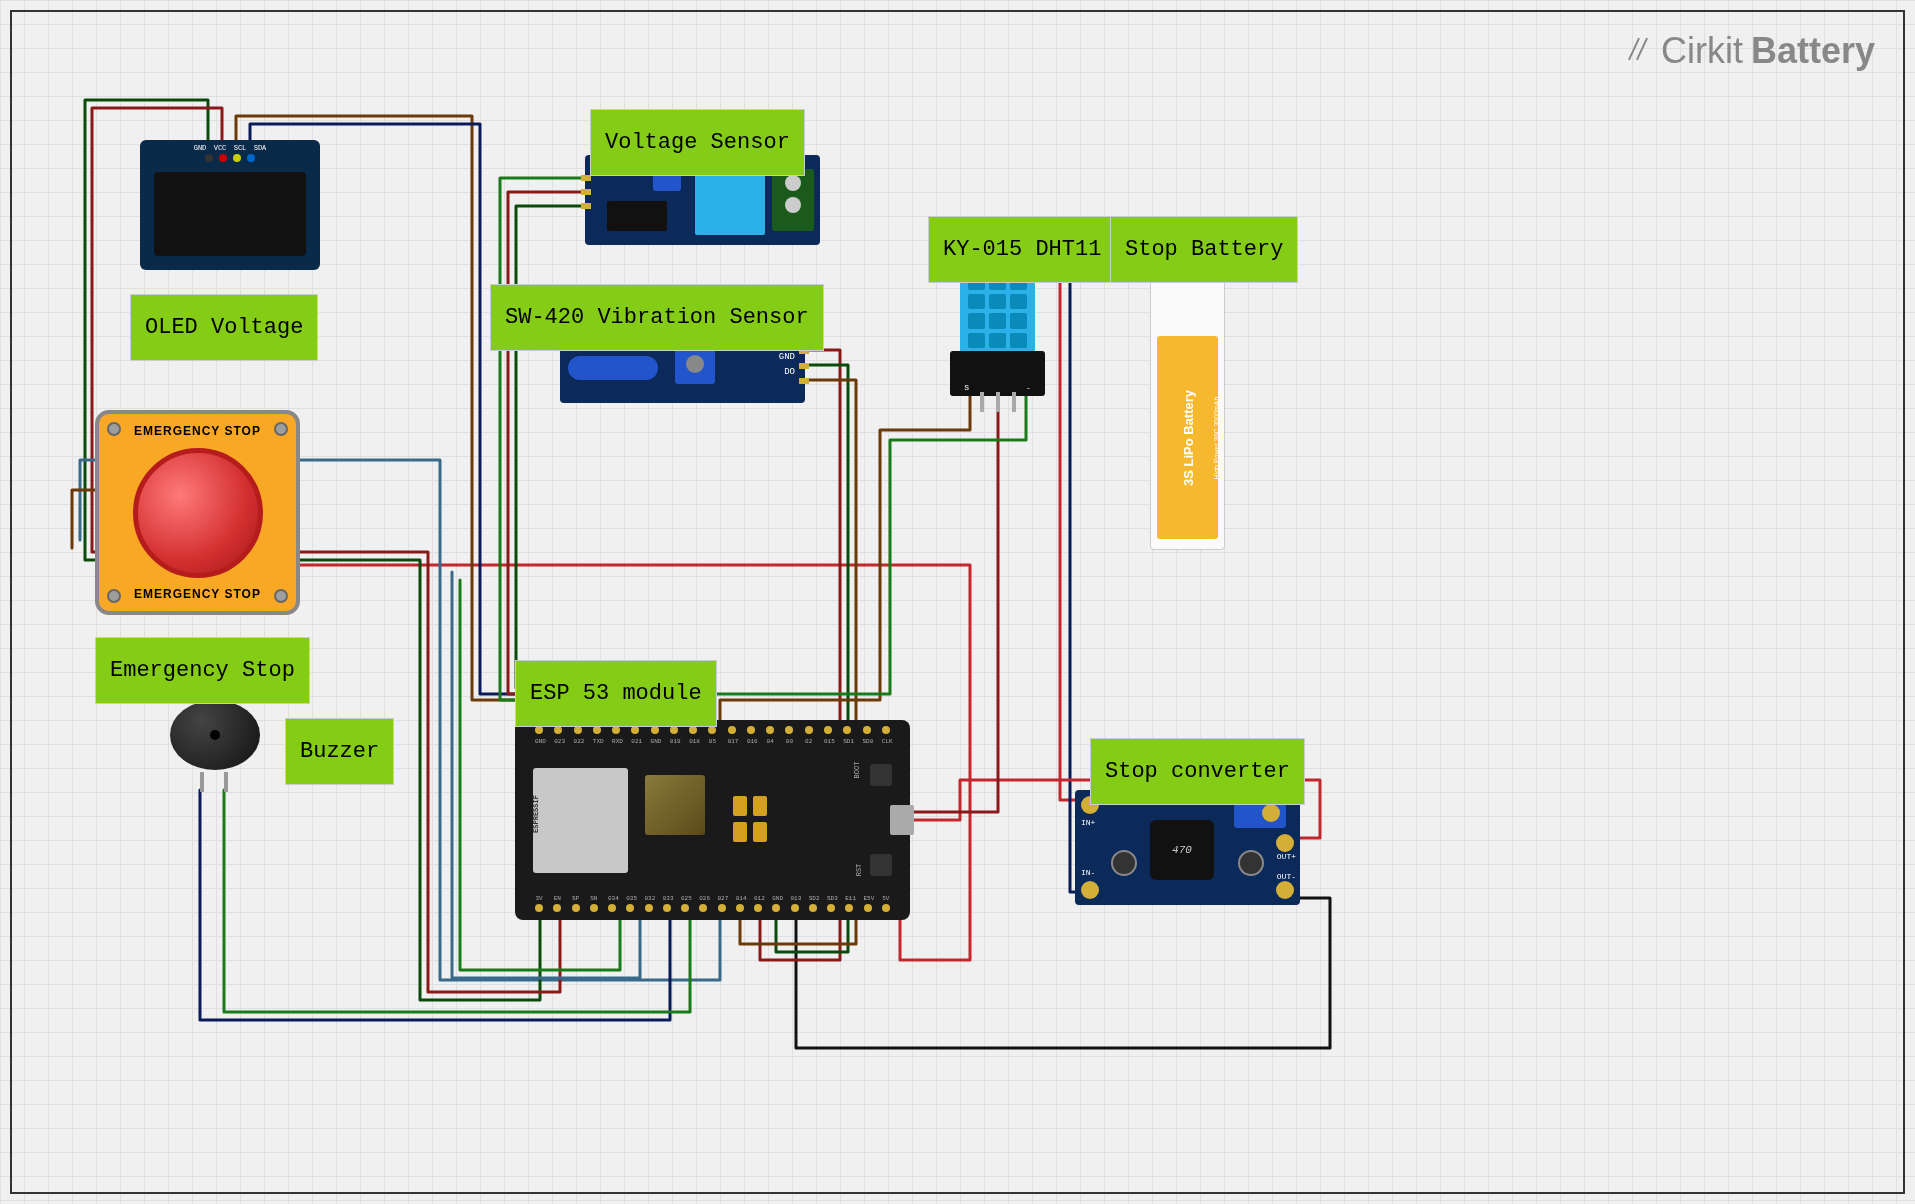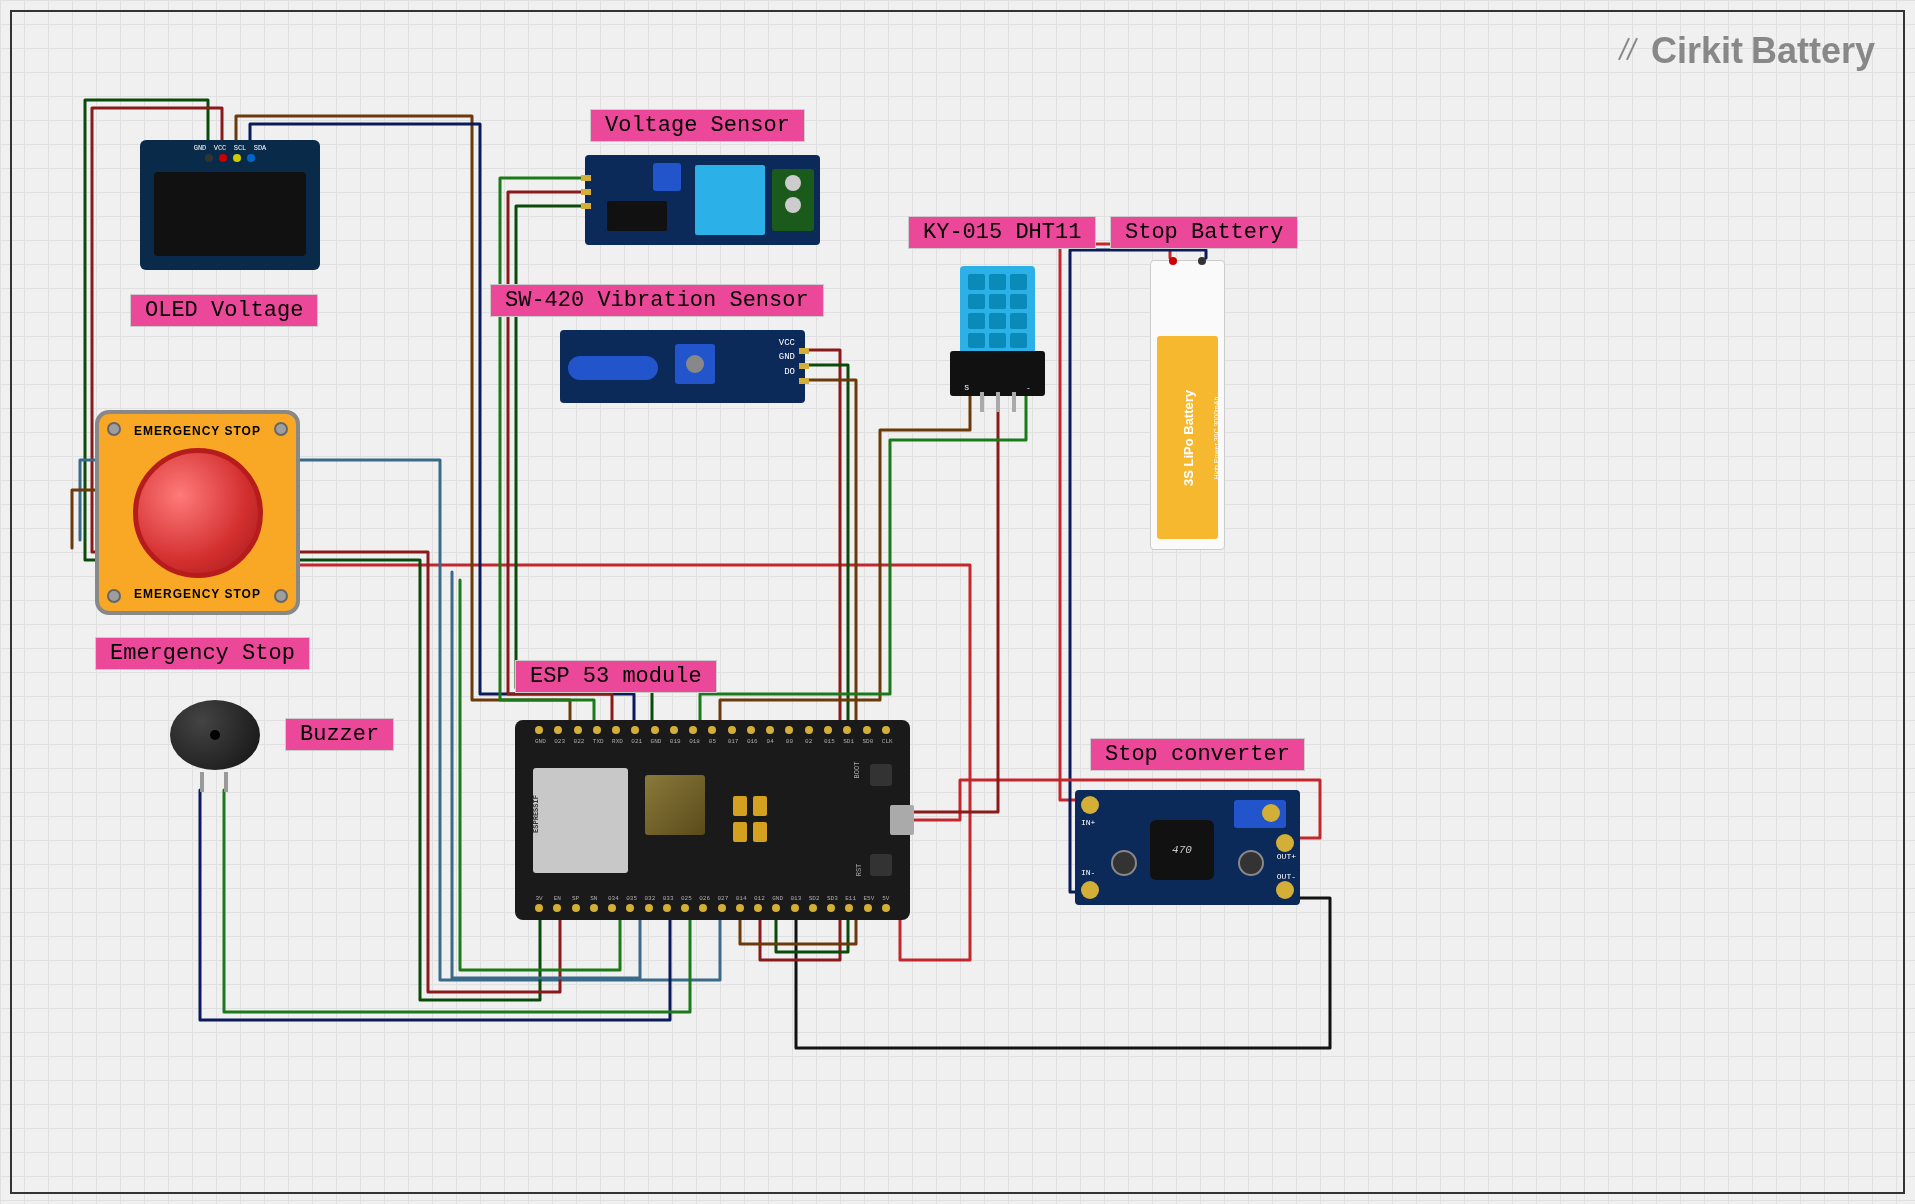--- a/index.html
+++ b/index.html
@@ -28,42 +28,42 @@
     position: absolute;
     top: 30px;
     right: 40px;
     font-size: 36px;
     color: #888;
     font-family: Arial, sans-serif;
     display: flex;
     align-items: center;
     gap: 8px;
   }
-  .logo .brand-a { font-weight: 700; }
+  .logo .brand-a { font-weight: 400; }
   .logo .brand-b { font-weight: 700; }
   .logo-icon {
     width: 28px; height: 28px;
     display: inline-block;
     position: relative;
   }
   .logo-icon::before, .logo-icon::after {
     content: '';
     position: absolute;
     width: 2px; height: 24px;
     background: #888;
     transform: rotate(25deg);
   }
   .logo-icon::before { left: 8px; }
   .logo-icon::after { left: 16px; }
 
   .label {
     position: absolute;
-    background: #ec4899;
+    background: #84cc16;
     border: 1px solid #ccc;
-    padding: 3px 14px;
+    padding: 20px 14px;
     font-size: 22px;
     font-family: 'Courier New', monospace;
     white-space: nowrap;
     z-index: 50;
   }
 
   
   .oled {
     position: absolute;
     left: 140px; top: 140px;
@@ -231,21 +231,21 @@
 
 <div class="logo">
   <span class="logo-icon"></span>
   <span class="brand-a">Cirkit</span>
   <span class="brand-b">Battery</span>
 </div>
 
 <div class="label" style="left:130px;top:294px">OLED Voltage</div>
 <div class="label" style="left:590px;top:109px">Voltage Sensor</div>
 <div class="label" style="left:490px;top:284px">SW-420 Vibration Sensor</div>
-<div class="label" style="left:908px;top:216px">KY-015 DHT11</div>
+<div class="label" style="left:928px;top:216px">KY-015 DHT11</div>
 <div class="label" style="left:1110px;top:216px">Stop Battery</div>
 <div class="label" style="left:95px;top:637px">Emergency Stop</div>
 <div class="label" style="left:285px;top:718px">Buzzer</div>
 <div class="label" style="left:515px;top:660px">ESP 53 module</div>
 <div class="label" style="left:1090px;top:738px">Stop converter</div>
 
 <div class="oled">
   <div class="pinhdr">
     <span>GND</span>
       <span>VCC</span>

